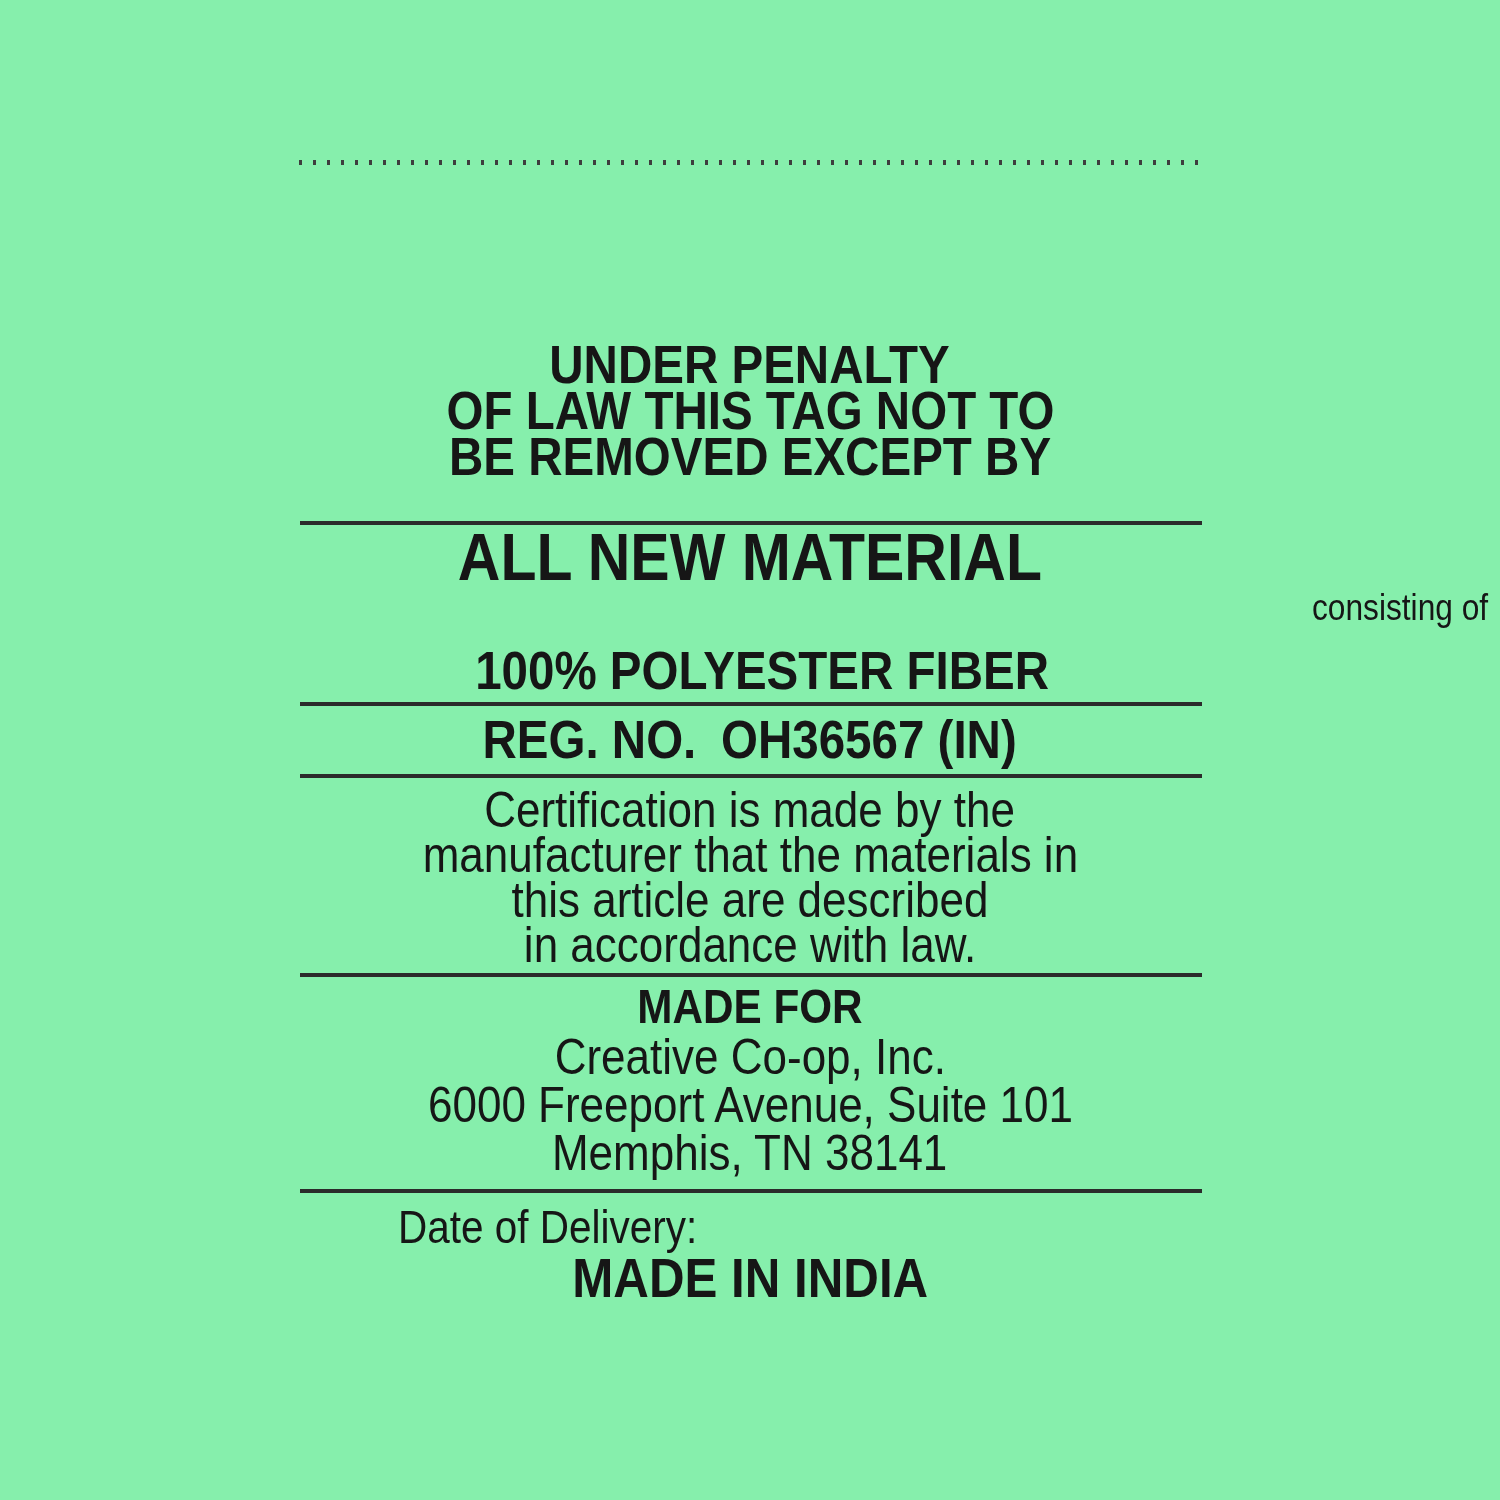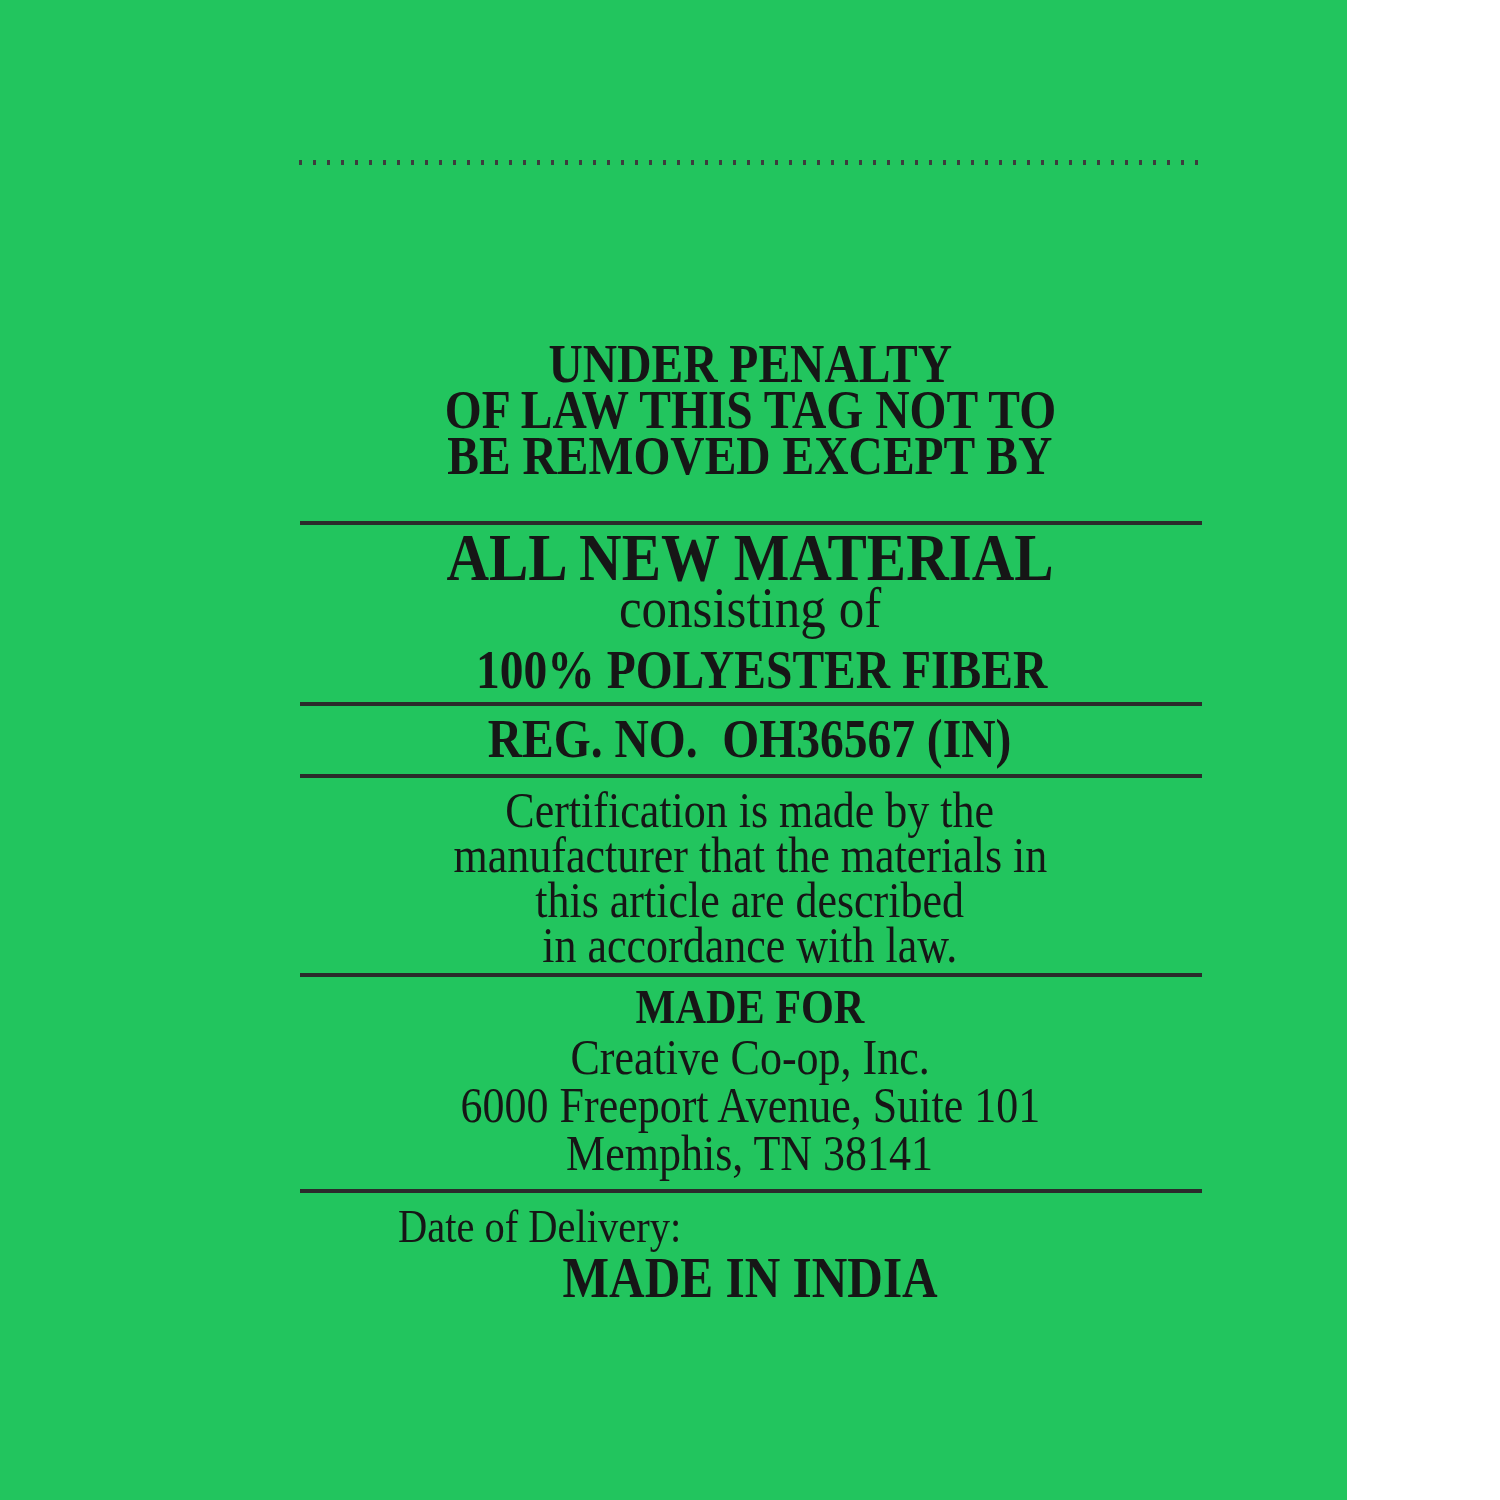--- a/index.html
+++ b/index.html
@@ -2,24 +2,24 @@
 <html><head>
 <meta charset="utf-8">
 <style>
   html, body {
     margin: 0;
     padding: 0;
     background: #ffffff;
   }
   .canvas {
     position: relative;
-    width: 1347px;
+    width: 1500px;
     height: 1500px;
-    background: #22c55e;
-    font-family: Liberation Serif, serif;
+    background: #86efac;
+    font-family: Liberation Sans, sans-serif;
     color: #161616;
     overflow: hidden;
   }
   .dotted {
     position: absolute;
     left: 299px;
     top: 160px;
     width: 908px;
     height: 5px;
     background: repeating-linear-gradient(to right, #3d3d3d 0 3px, transparent 3px 14px);
@@ -46,21 +46,21 @@
   .cx-left {
     display: inline-block;
     transform: scaleX(0.88);
     transform-origin: 0 50%;
   }
   .bold { font-weight: bold; }
   
   .heading-line { line-height: 46px; font-size: 54px; letter-spacing: 0px; }
   
   .material-title   { line-height: 52px; font-size: 67px; }
-  .material-sub     { line-height: 50px; font-size: 58px; }
+  .material-sub     { line-height: 50px; font-size: 36px; text-align: right; }
   .material-content { line-height: 52px; font-size: 54px; padding-left: 12px; }
   .reg-line         { line-height: 62px; font-size: 54px; }
   .reg-gap          { display: inline-block; width: 28px; }
   .cert-line        { line-height: 45px; font-size: 50px; }
   .madefor-title    { line-height: 46px; font-size: 48px; }
   .address-line     { line-height: 48px; font-size: 50px; }
   .delivery-line    { line-height: 52px; font-size: 46px; text-align: left; left: 398px; width: 1102px; }
   .origin-line      { line-height: 56px; font-size: 56px; }
 </style>
 </head>

